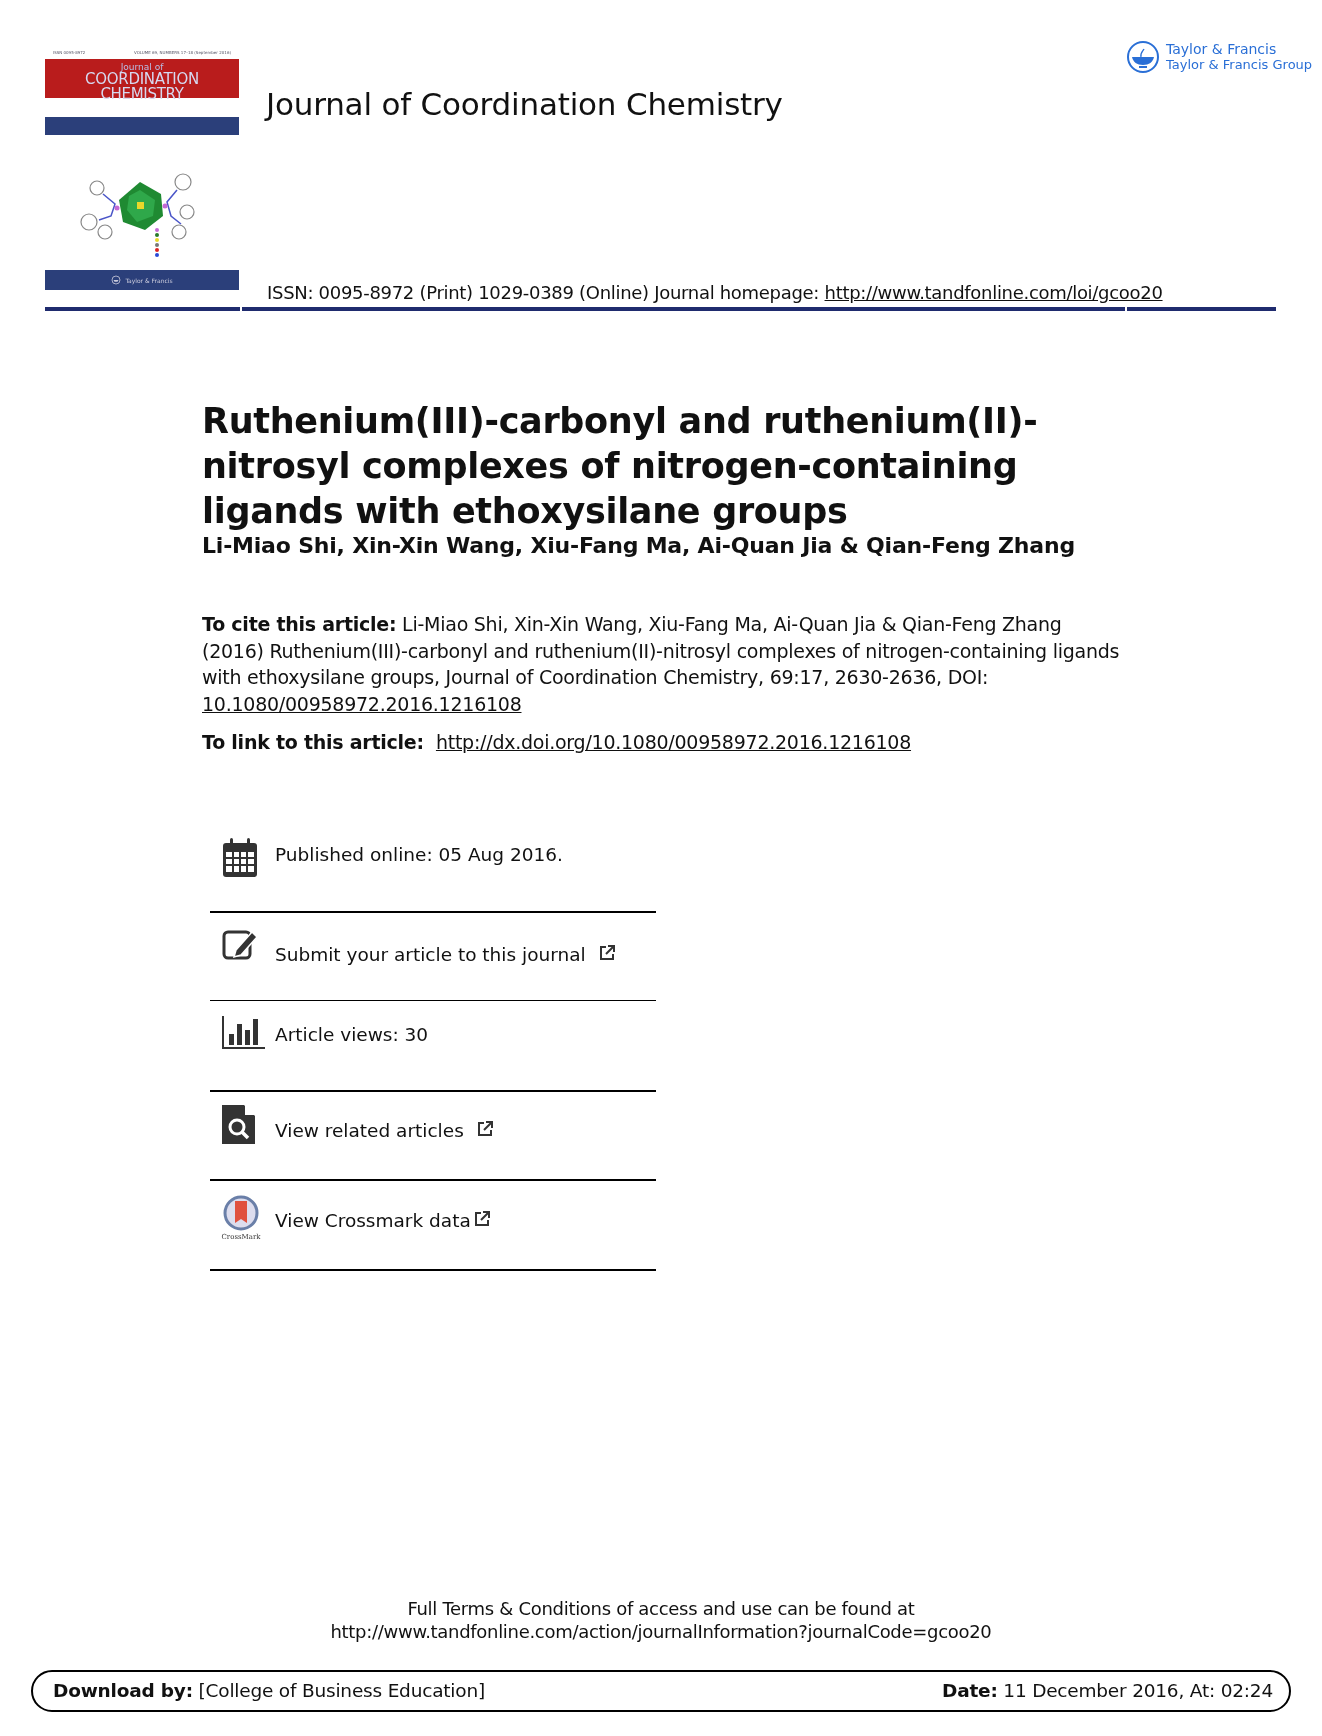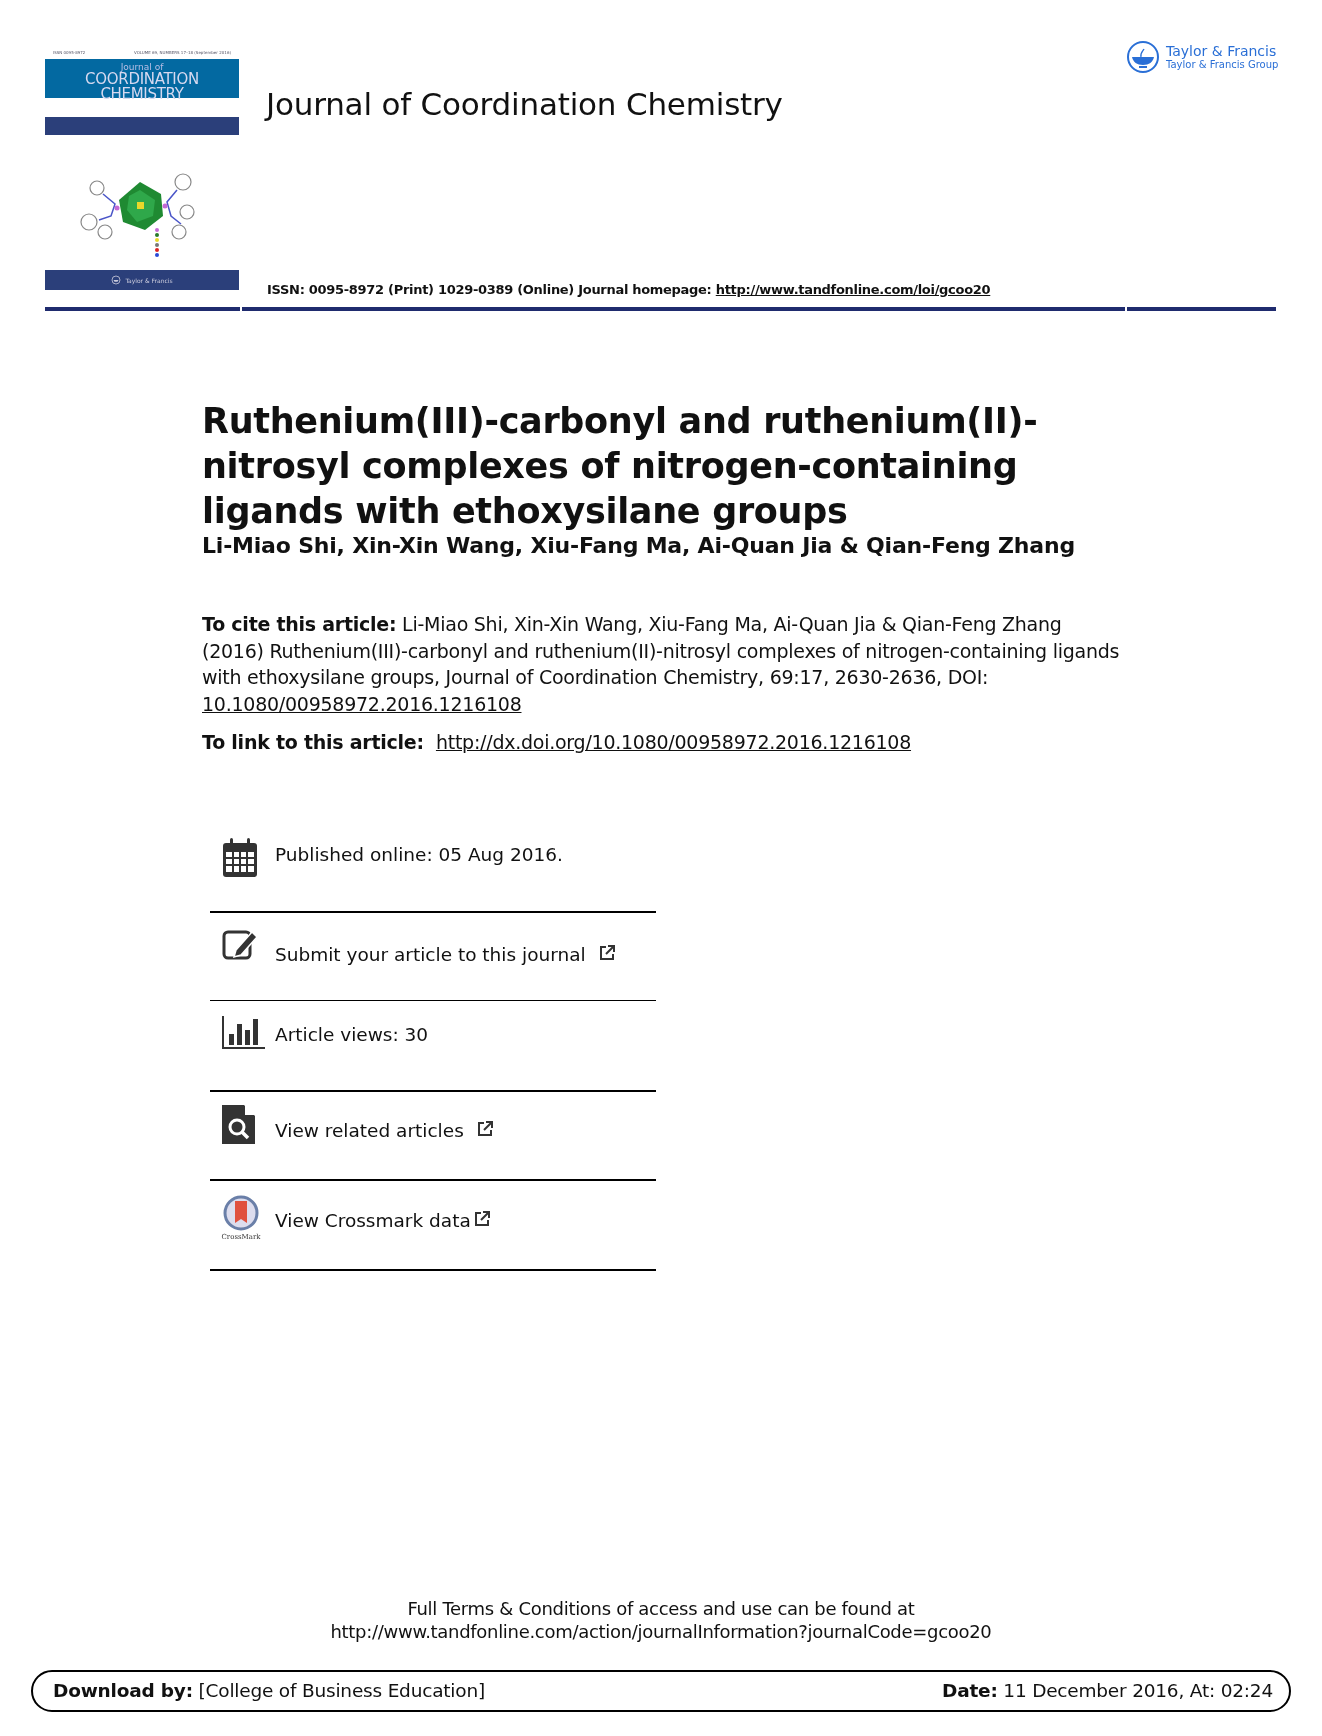--- a/index.html
+++ b/index.html
@@ -1,31 +1,31 @@
 <!DOCTYPE html>
 <html><head>
 <meta charset="utf-8">
 <style>
   html,body{margin:0;padding:0;background:#fff;}
   body{width:1322px;height:1736px;position:relative;overflow:hidden;font-family:"DejaVu Sans","Liberation Sans",sans-serif;color:#111;}
   .abs{position:absolute;}
   
   #cover{left:45px;top:48px;width:194px;height:245px;}
   .cov-top{position:absolute;left:0;top:2px;width:194px;font-size:4px;color:#556;display:flex;justify-content:space-between;padding:0 8px;box-sizing:border-box;}
-  .cov-band{position:absolute;left:0;top:11px;width:194px;height:39px;background:#0369a1;color:#d6d9f0;text-align:center;}
+  .cov-band{position:absolute;left:0;top:11px;width:194px;height:39px;background:#b91c1c;color:#d6d9f0;text-align:center;}
   .cov-j{font-size:9px;margin-top:3px;color:#b9bfe6;}
   .cov-t{font-size:15px;line-height:15px;letter-spacing:-0.3px;}
   .cov-ed{position:absolute;left:0;top:69px;width:194px;height:18px;background:#2b3f7a;}
   .cov-img{position:absolute;left:30px;top:112px;width:130px;height:100px;}
   .cov-foot{position:absolute;left:0;top:222px;width:194px;height:20px;background:#2b3f7a;display:flex;align-items:center;justify-content:center;color:#ccd;font-size:6px;gap:4px;}
   #journal-title{left:266px;top:86px;font-size:31px;font-family:"DejaVu Sans",sans-serif;color:#111;letter-spacing:-0.2px;}
   #tf-logo{left:1126px;top:40px;display:flex;align-items:center;gap:6px;}
   .tf-name{font-size:14px;color:#2a6fd6;line-height:15px;}
-  .tf-sub{font-size:10px;color:#2a6fd6;text-align:right;}
-  #issn{left:267px;top:282px;font-size:13px;font-weight:bold;color:#111;letter-spacing:-0.3px;}
+  .tf-sub{font-size:13px;color:#2a6fd6;text-align:right;}
+  #issn{left:267px;top:282px;font-size:18px;font-weight:normal;color:#111;letter-spacing:-0.3px;}
   #issn a{color:#111;text-decoration:underline;}
   .rule{position:absolute;top:307px;height:4px;background:#1f2b6e;}
   #title{left:202px;top:352px;width:920px;font-size:35px;line-height:45px;font-weight:bold;color:#111;letter-spacing:-0.3px;margin-top:47px;}
   #authors{left:202px;top:533px;font-size:22px;font-weight:bold;color:#111;letter-spacing:-0.2px;}
   #cite{left:202px;top:611px;width:920px;font-size:19px;line-height:26.5px;color:#111;letter-spacing:-0.25px;}
   .bold{font-weight:bold;}
   .u{text-decoration:underline;}
   #link{left:202px;top:731px;font-size:19px;color:#111;letter-spacing:-0.25px;}
   .meta-row{position:absolute;left:210px;width:446px;height:89px;}
   .meta-row .ico{position:absolute;left:12px;top:0;width:36px;height:40px;}

